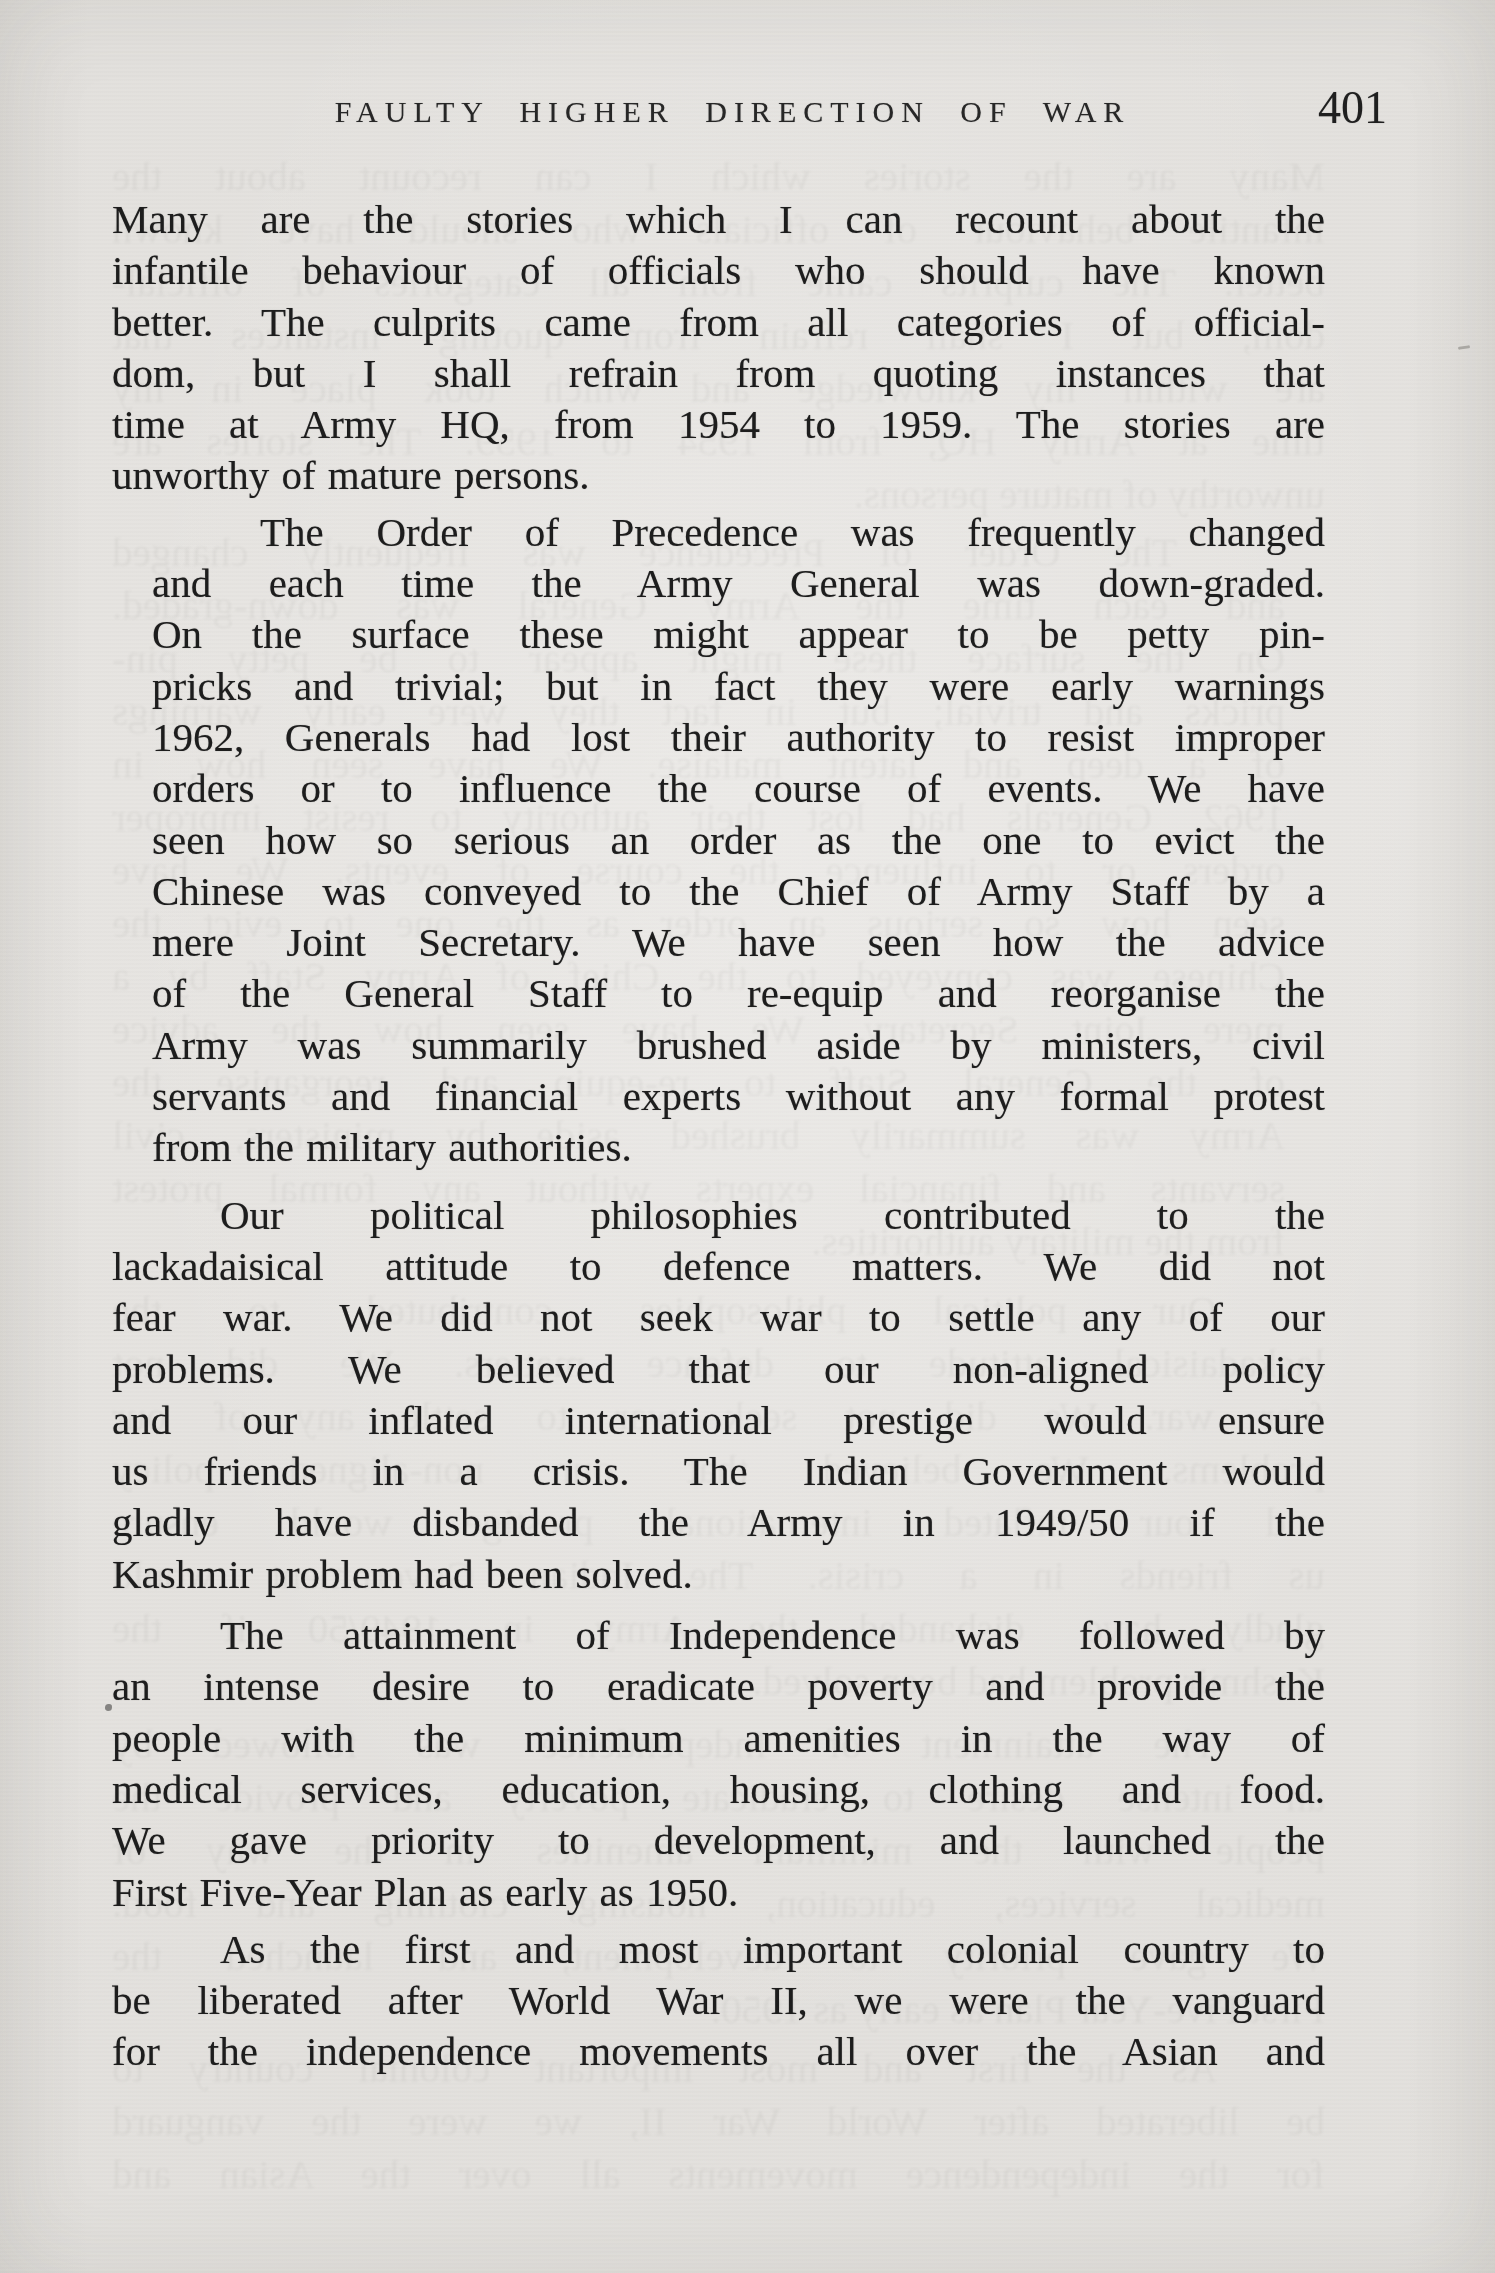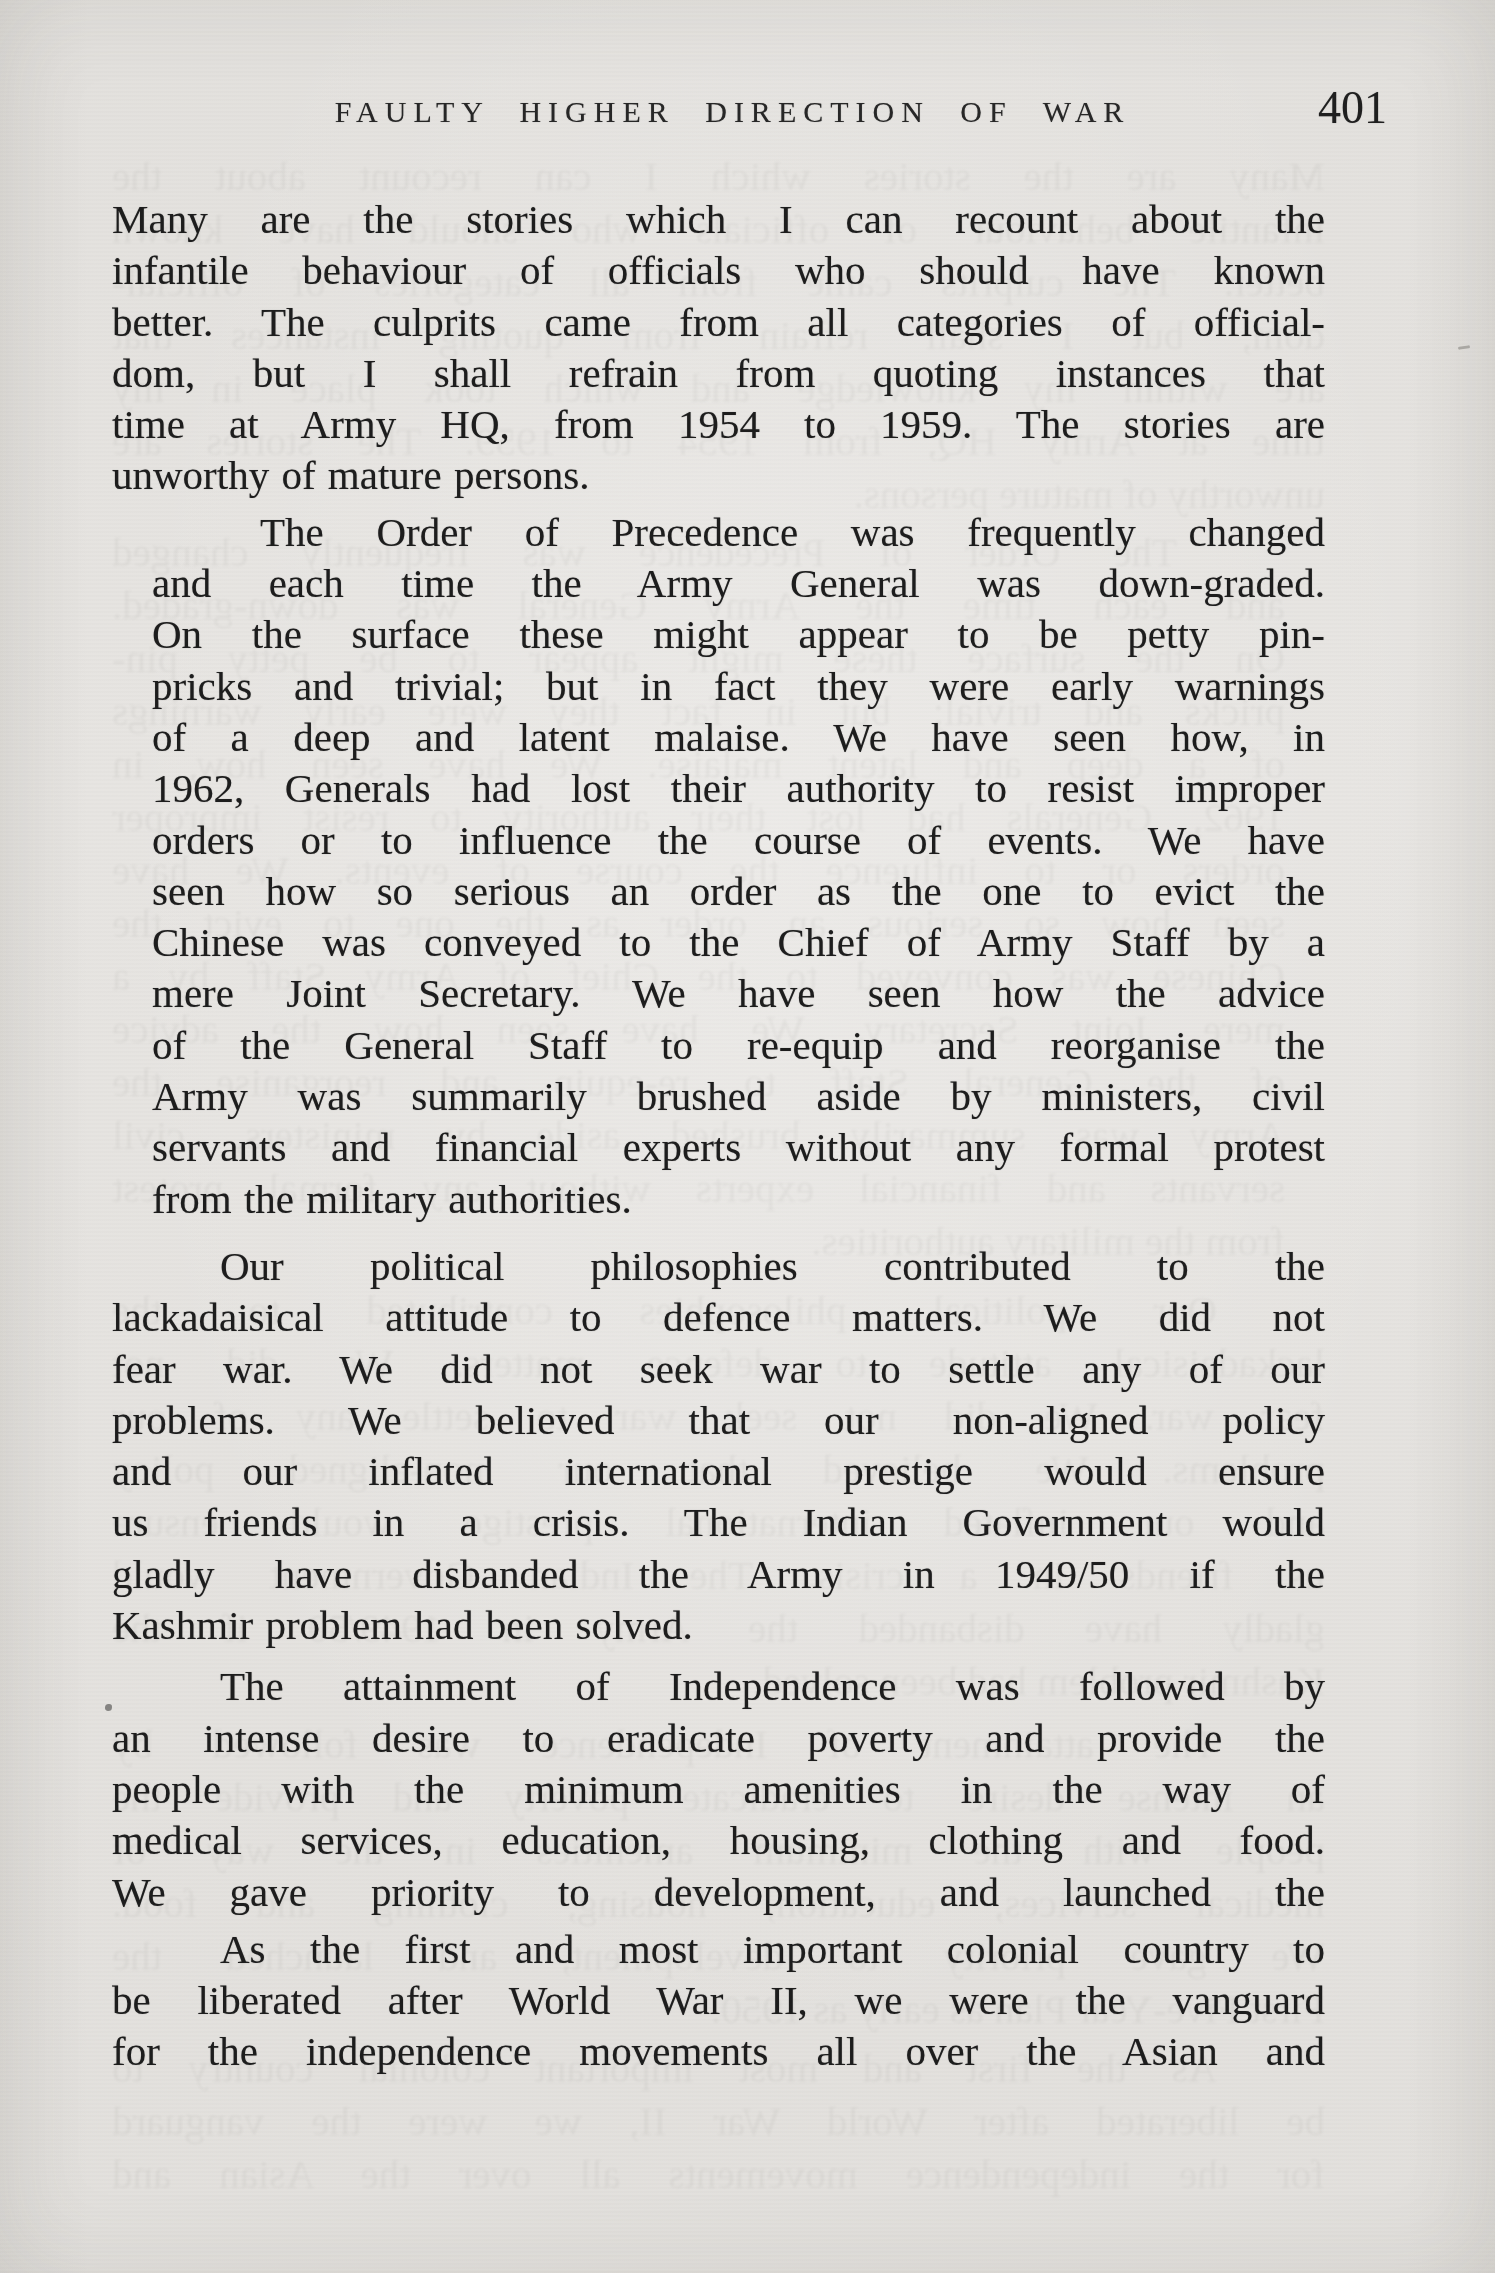--- a/index.html
+++ b/index.html
@@ -186,21 +186,20 @@
         <div class="line">better.  The culprits came from all categories of official-</div>
         <div class="line">dom, but I shall refrain from quoting instances that</div>
         <div class="line">time at Army HQ, from 1954 to 1959.  The stories are</div>
         <div class="line lastline">unworthy of mature persons.</div>
       </div>
       <div class="para indent">
         <div class="line firstline">The Order of Precedence was frequently changed</div>
         <div class="line">and each time the Army General was down-graded.</div>
         <div class="line">On the surface these might appear to be petty pin-</div>
         <div class="line">pricks and trivial; but in fact they were early warnings</div>
-        <div class="line">of a deep and latent malaise.  We have seen how, in</div>
         <div class="line">1962, Generals had lost their authority to resist improper</div>
         <div class="line">orders or to influence the course of events.  We have</div>
         <div class="line">seen how so serious an order as the one to evict the</div>
         <div class="line">Chinese was conveyed to the Chief of Army Staff by a</div>
         <div class="line">mere Joint Secretary.  We have seen how the advice</div>
         <div class="line">of the General Staff to re-equip and reorganise the</div>
         <div class="line">Army was summarily brushed aside by ministers, civil</div>
         <div class="line">servants and financial experts without any formal protest</div>
         <div class="line lastline">from the military authorities.</div>
       </div>
@@ -213,20 +212,21 @@
         <div class="line">us friends in a crisis.  The Indian Government would</div>
         <div class="line">gladly have disbanded the Army in 1949/50 if the</div>
         <div class="line lastline">Kashmir problem had been solved.</div>
       </div>
       <div class="para indent">
         <div class="line firstline">The attainment of Independence was followed by</div>
         <div class="line">an intense desire to eradicate poverty and provide the</div>
         <div class="line">people with the minimum amenities in the way of</div>
         <div class="line">medical services, education, housing, clothing and food.</div>
         <div class="line">We gave priority to development, and launched the</div>
+        <div class="line lastline">First Five-Year Plan as early as 1950.</div>
       </div>
       <div class="para indent">
         <div class="line firstline">As the first and most important colonial country to</div>
         <div class="line">be liberated after World War II, we were the vanguard</div>
         <div class="line">for the independence movements all over the Asian and</div>
       </div>
     </div>
 
   <div class="speck-dot"></div>
   <div class="speck-dash"></div>

